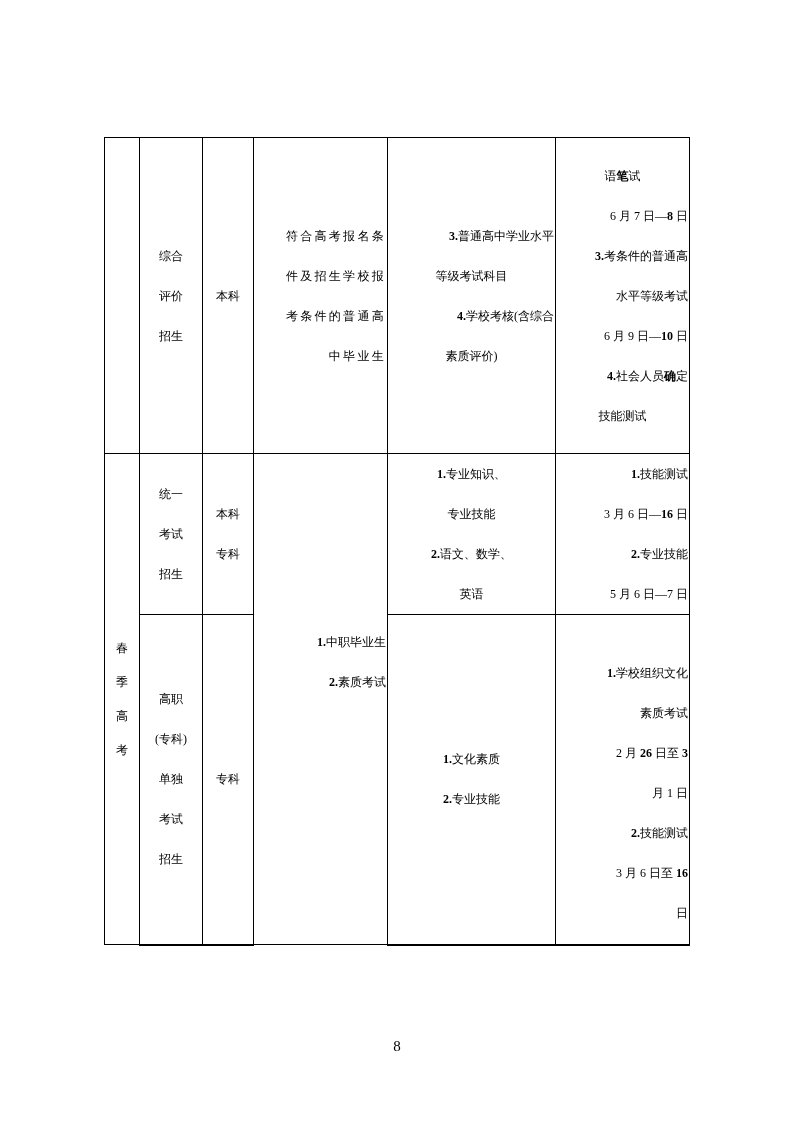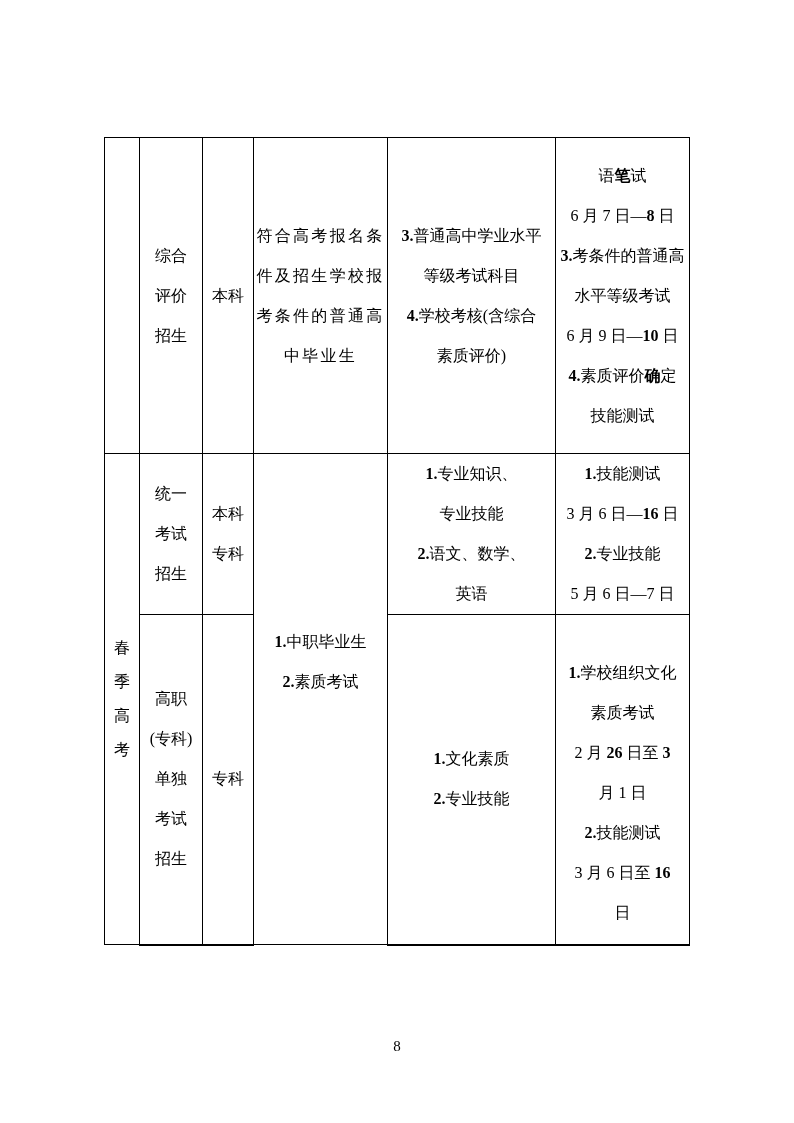--- a/index.html
+++ b/index.html
@@ -9,27 +9,27 @@
     overflow:hidden;
   }
   table.doc-table {
     position:absolute; left:104px; top:137px;
     border-collapse:collapse; table-layout:fixed;
   }
   .doc-table td {
     border:1px solid #000000;
     vertical-align:middle;
     padding:0 1px;
-    font-size:16px;
+    font-size:12px;
     overflow:hidden;
   }
   .doc-table tr.r3 td { border-bottom-width:2px; }
   .line { line-height:40px; white-space:nowrap; }
   .line.center { text-align:center; }
-  .line.left   { text-align:center; }
+  .line.left   { text-align:right; }
   .bold { font-weight:bold; }
   
   td.vcell .line { line-height:34px; text-align:center; white-space:normal; }
   
   td.justify-cjk .line { letter-spacing:2.3px; }
   
   td.raise { padding-bottom:74px; }
   
   td.lower { padding-top:28px; }
   .page-number {
@@ -73,21 +73,21 @@
             <div class="line center"><span>等级考试科目</span></div>
             <div class="line left"><span class="bold">4.</span><span>学校考核(含综合</span></div>
             <div class="line center"><span>素质评价)</span></div>
           </td>
         <td>
             <div class="line center"><span>语</span><span class="bold">笔</span><span>试</span></div>
             <div class="line left"><span>6 月 7 日—</span><span class="bold">8</span><span> 日</span></div>
             <div class="line left"><span class="bold">3.</span><span>考条件的普通高</span></div>
             <div class="line left"><span>水平等级考试</span></div>
             <div class="line left"><span>6 月 9 日—</span><span class="bold">10</span><span> 日</span></div>
-            <div class="line left"><span class="bold">4.</span><span>素质评价</span><span class="bold">确</span><span>定</span></div>
+            <div class="line left"><span class="bold">4.</span><span>社会人员</span><span class="bold">确</span><span>定</span></div>
             <div class="line center"><span>技能测试</span></div>
           </td>
       </tr>
       <tr class="r2" style="height:160px">
         <td rowspan="2" class="vcell">
             <div class="line center"><span>春</span></div>
             <div class="line center"><span>季</span></div>
             <div class="line center"><span>高</span></div>
             <div class="line center"><span>考</span></div>
           </td>

